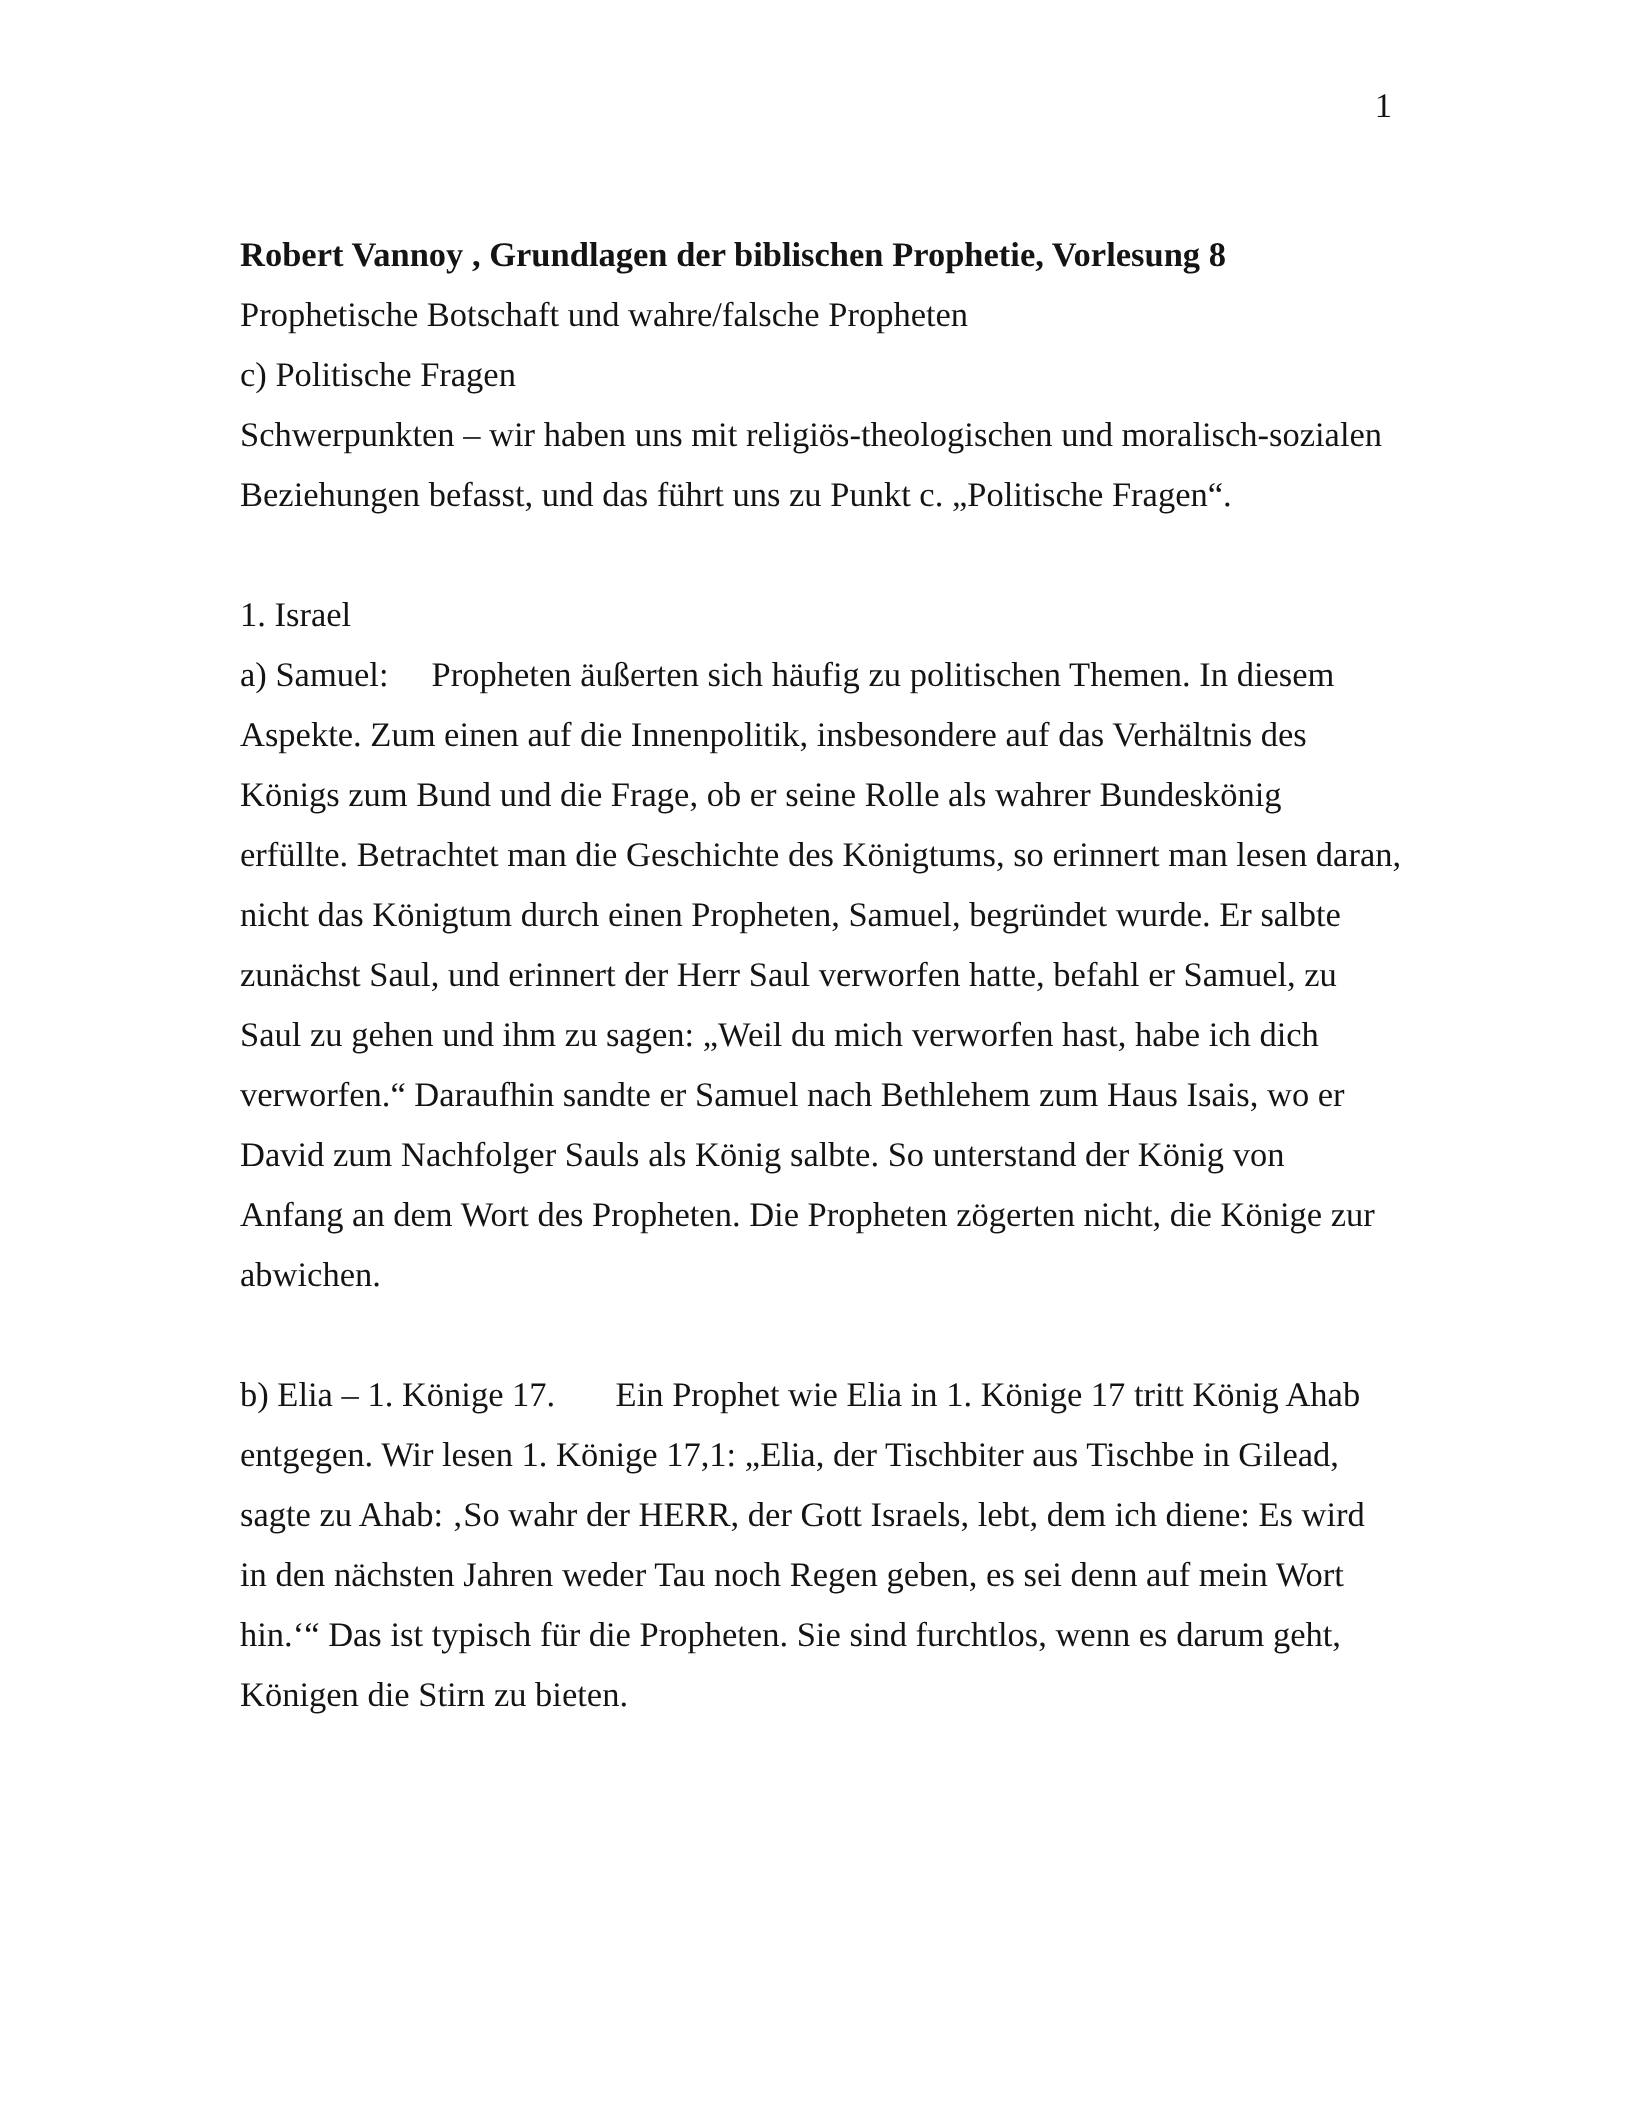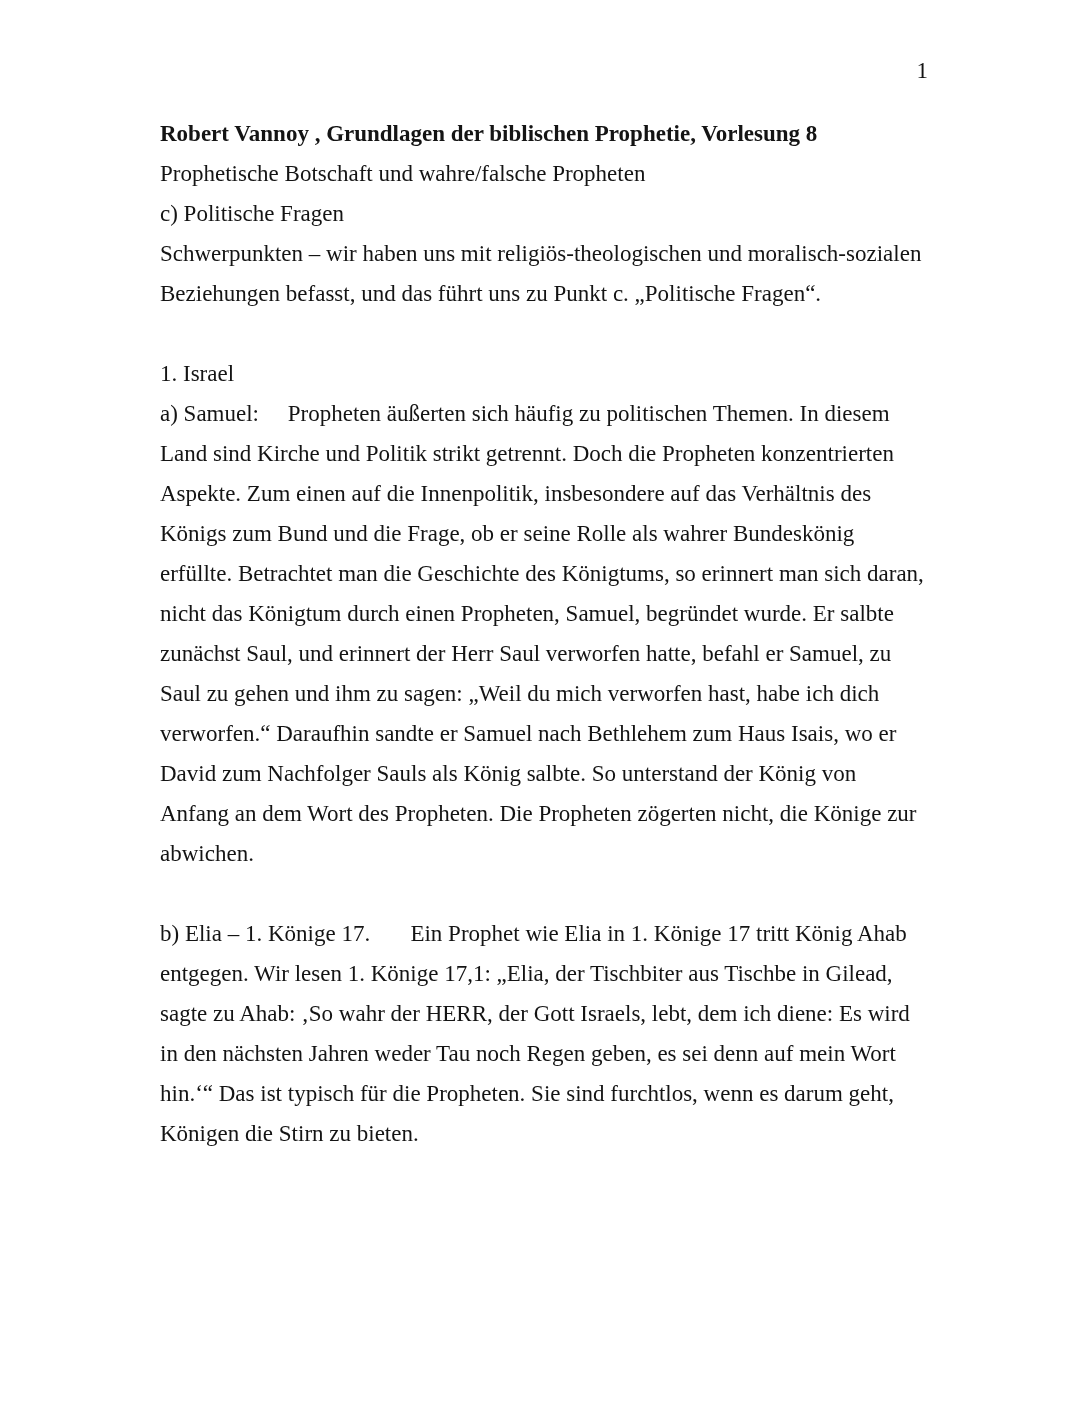--- a/index.html
+++ b/index.html
@@ -30,20 +30,21 @@
     right: 40px;
   }
   .line {
     height: 40px;
     line-height: 40px;
     font-size: 23px;
     white-space: pre;
   }
   .bold {
     font-weight: bold;
+    margin-top: 36px;
   }
   .gap {
     height: 40px;
   }
 </style>
 </head>
 <body>
 
 <div class="page">
 
@@ -56,24 +57,23 @@
     <div class="line">c) Politische Fragen</div>
 
     <div class="line">Schwerpunkten – wir haben uns mit religiös-theologischen und moralisch-sozialen</div>
     <div class="line">Beziehungen befasst, und das führt uns zu Punkt c. „Politische Fragen“.</div>
 
     <div class="gap"></div>
 
     <div class="line">1. Israel</div>
 
     <div class="line">a) Samuel:     Propheten äußerten sich häufig zu politischen Themen. In diesem</div>
-    <div class="line">Land sind Kirche und Politik strikt getrennt. Doch die Propheten konzentrierten</div>
     <div class="line">Aspekte. Zum einen auf die Innenpolitik, insbesondere auf das Verhältnis des</div>
     <div class="line">Königs zum Bund und die Frage, ob er seine Rolle als wahrer Bundeskönig</div>
-    <div class="line">erfüllte. Betrachtet man die Geschichte des Königtums, so erinnert man sich daran,</div>
+    <div class="line">erfüllte. Betrachtet man die Geschichte des Königtums, so erinnert man lesen daran,</div>
     <div class="line">nicht das Königtum durch einen Propheten, Samuel, begründet wurde. Er salbte</div>
     <div class="line">zunächst Saul, und erinnert der Herr Saul verworfen hatte, befahl er Samuel, zu</div>
     <div class="line">Saul zu gehen und ihm zu sagen: „Weil du mich verworfen hast, habe ich dich</div>
     <div class="line">verworfen.“ Daraufhin sandte er Samuel nach Bethlehem zum Haus Isais, wo er</div>
     <div class="line">David zum Nachfolger Sauls als König salbte. So unterstand der König von</div>
     <div class="line">Anfang an dem Wort des Propheten. Die Propheten zögerten nicht, die Könige zur</div>
     <div class="line">abwichen.</div>
 
     <div class="gap"></div>
 

